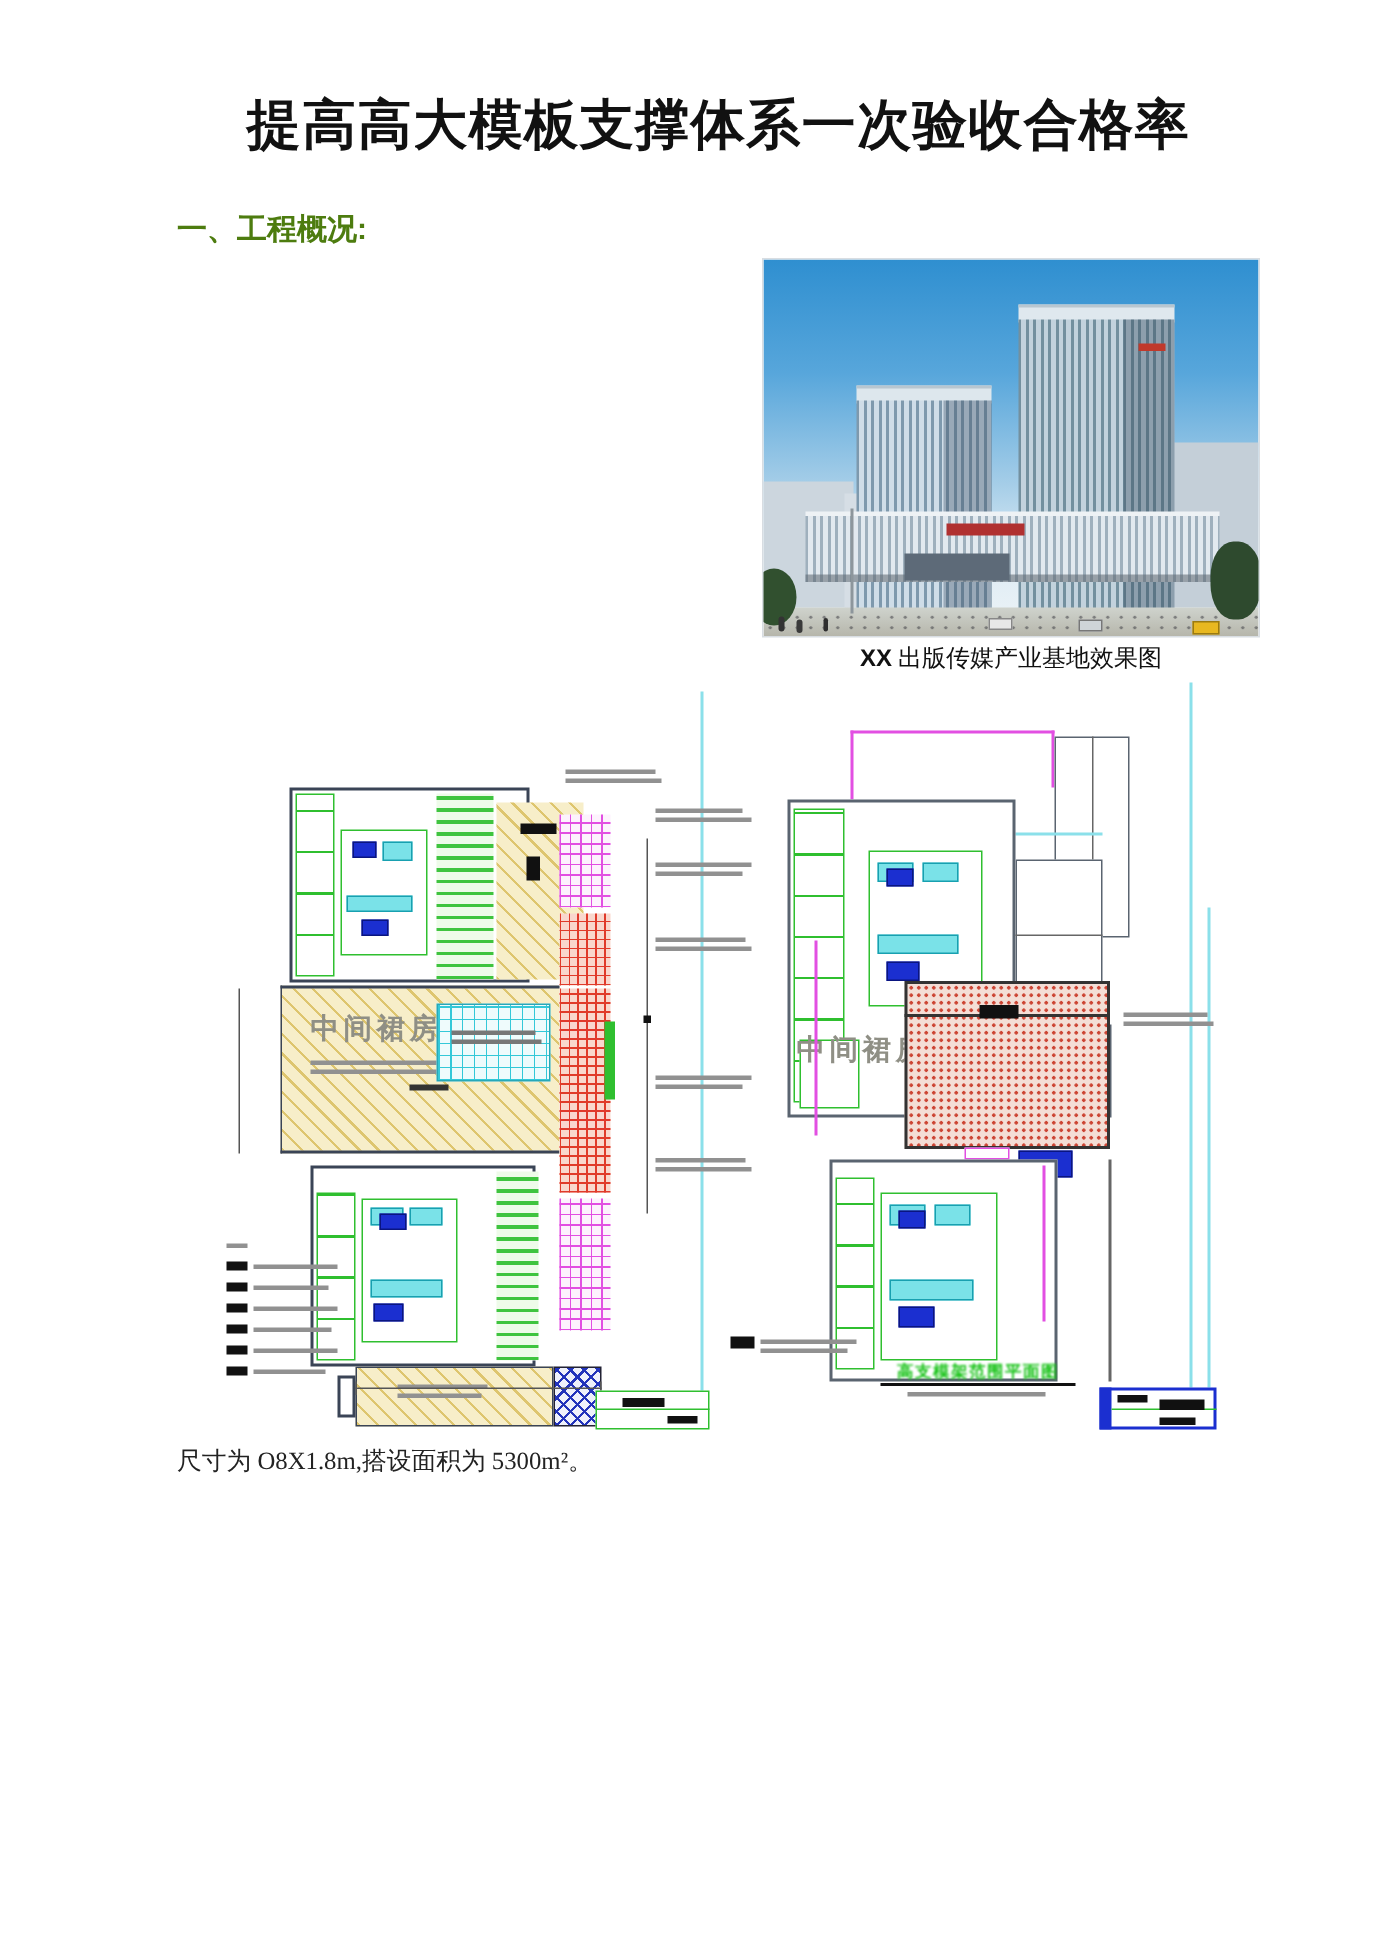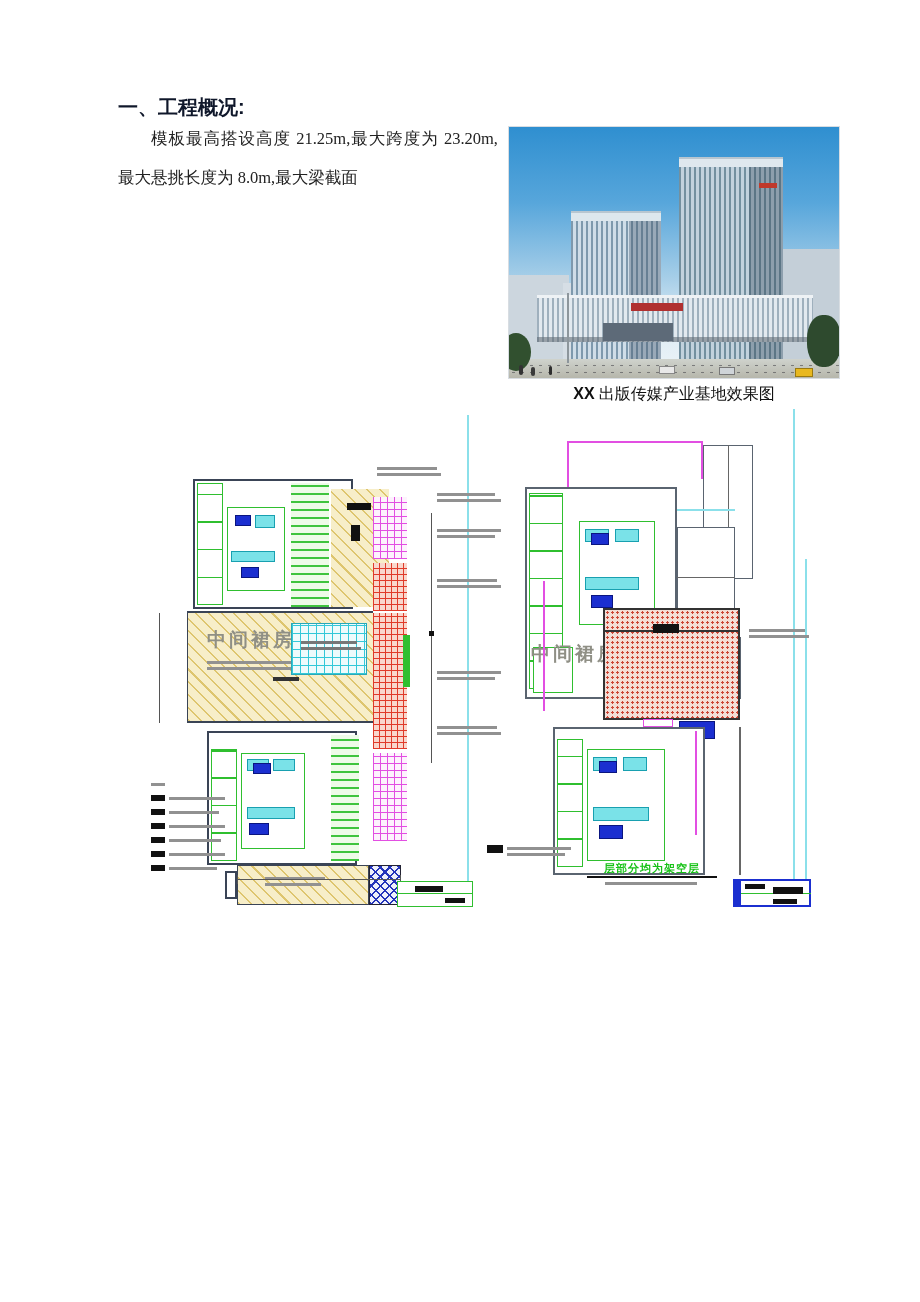--- a/index.html
+++ b/index.html
@@ -2,21 +2,21 @@
 <html><head>
 <meta charset="utf-8">
 <style>
   html,body{margin:0;padding:0;background:#fff;}
   .page{position:relative;width:920px;height:1302px;background:#fff;overflow:hidden;
         font-family:"Liberation Serif","DejaVu Serif",serif;color:#2b2b2b;}
   .content{width:722px;margin-left:118px;padding-top:60px;}
   .doc-title{text-align:center;font-size:36px;font-weight:bold;letter-spacing:1px;
              line-height:46px;color:#111;}
   .heading{margin-top:34px;font-size:20px;font-weight:bold;line-height:26px;
-           font-family:"Liberation Sans","DejaVu Sans",sans-serif;color:#0f172a;}
+           font-family:"Liberation Sans","DejaVu Sans",sans-serif;color:#4d7c0f;}
   .para{font-size:16.5px;line-height:38.6px;text-align:justify;margin:0;color:#222;}
   .indent{text-indent:2em;}
   .fig{float:right;width:332px;margin:6px 0 2px 10px;}
   .photo{position:relative;width:330px;height:251px;overflow:hidden;border:1px solid #d8dde2;}
   .photo div{position:absolute;}
   .figcap{text-align:center;font-size:16px;line-height:26px;margin-top:2px;color:#111;}
   .figcap b{font-family:"Liberation Sans","DejaVu Sans",sans-serif;}
   
   .plans{clear:both;position:relative;height:502px;margin-top:16px;}
   .plan{position:absolute;top:0;height:502px;}
@@ -54,20 +54,21 @@
   .plan-cap{font-size:11px;font-weight:bold;color:#17c217;letter-spacing:1px;text-align:center;
             font-family:"Liberation Sans","DejaVu Sans",sans-serif;filter:blur(.7px);}
   .p4{font-size:16.5px;line-height:30px;margin-top:2px;}
 </style>
 </head>
 <body>
 
 <div class="page">
   <div class="content">
 
+    <div class="doc-title">提高高大模板支撑体系一次验收合格率</div>
     <div class="heading">一、工程概况:</div>
 
     <div class="fig">
       <div class="photo">
         <div style="left:0;top:0;width:330px;height:251px;
              background:linear-gradient(180deg,#2f8fd0 0%,#57a6db 30%,#a6cee8 60%,#dcebf4 78%,#eef4f7 100%);"></div>
         <div style="left:0;top:148px;width:60px;height:84px;background:#ccd6de;"></div>
         <div style="left:54px;top:156px;width:32px;height:76px;background:#d6dee5;"></div>
         <div style="left:272px;top:122px;width:58px;height:110px;background:#c4cfd8;"></div>
         <div style="left:62px;top:84px;width:90px;height:10px;background:#dde7ed;border-top:2px solid #b8c6d0;"></div>
@@ -96,21 +97,20 @@
         <div style="left:58px;top:166px;width:2px;height:70px;background:#8d969c;"></div>
         <div style="left:10px;top:238px;width:4px;height:10px;background:#333;border-radius:2px;"></div>
         <div style="left:22px;top:240px;width:4px;height:9px;background:#3a3a3a;border-radius:2px;"></div>
         <div style="left:40px;top:239px;width:3px;height:9px;background:#2e2e2e;border-radius:2px;"></div>
       </div>
       <div class="figcap">
         <b>XX</b><span> 出版传媒产业基地效果图</span>
       </div>
     </div>
 
-    <p class="para indent">模板最高搭设高度 21.25m,最大跨度为 23.20m,最大悬挑长度为 8.0m,最大梁截面</p>
 
     <div class="plans">
 
       <div class="plan planA">
         <div class="cyanline" style="left:322px;top:6px;width:2px;height:468px;"></div>
 
         <div class="wall" style="left:48px;top:70px;width:160px;height:130px;"></div>
         <div class="roomp" style="left:52px;top:74px;width:26px;height:122px;"></div>
         <div class="room" style="left:82px;top:98px;width:58px;height:84px;"></div>
         <div class="cyanbox" style="left:110px;top:106px;width:20px;height:13px;"></div>
@@ -231,27 +231,28 @@
         <div class="cyanbox" style="left:136px;top:348px;width:24px;height:14px;"></div>
         <div class="bluebox" style="left:112px;top:352px;width:18px;height:12px;"></div>
         <div class="cyanbox" style="left:106px;top:398px;width:56px;height:14px;"></div>
         <div class="bluebox" style="left:112px;top:416px;width:24px;height:14px;"></div>
         <div class="mag" style="left:208px;top:322px;width:2px;height:104px;"></div>
         <div style="left:252px;top:318px;width:2px;height:148px;background:#666;"></div>
 
         <div style="left:0;top:436px;width:16px;height:8px;background:#111;"></div>
         <div class="tl" style="left:20px;top:438px;width:64px;"></div>
         <div class="tl" style="left:20px;top:444px;width:58px;"></div>
-        <div class="plan-cap" style="left:100px;top:452px;width:130px;height:14px;">层部分均为架空层</div>
+        <div class="plan-cap" style="left:100px;top:452px;width:130px;height:14px;">高支模架范围平面图</div>
         <div style="left:100px;top:467px;width:130px;height:1.5px;background:#111;"></div>
         <div class="tl" style="left:118px;top:473px;width:92px;"></div>
 
         <div style="left:246px;top:470px;width:78px;height:28px;border:2px solid #1b2fd0;background:#fff;"></div>
         <div style="left:246px;top:470px;width:8px;height:28px;background:#1b2fd0;"></div>
         <div style="left:254px;top:484px;width:70px;height:1px;background:#2fbf2f;"></div>
         <div style="left:258px;top:475px;width:20px;height:5px;background:#111;"></div>
         <div style="left:286px;top:478px;width:30px;height:7px;background:#111;"></div>
         <div style="left:286px;top:490px;width:24px;height:5px;background:#111;"></div>
       </div>
     </div>
 
+    <p class="para p4">尺寸为 O8X1.8m,搭设面积为 5300m²。</p>
   </div>
 </div>
 
 </body></html>

